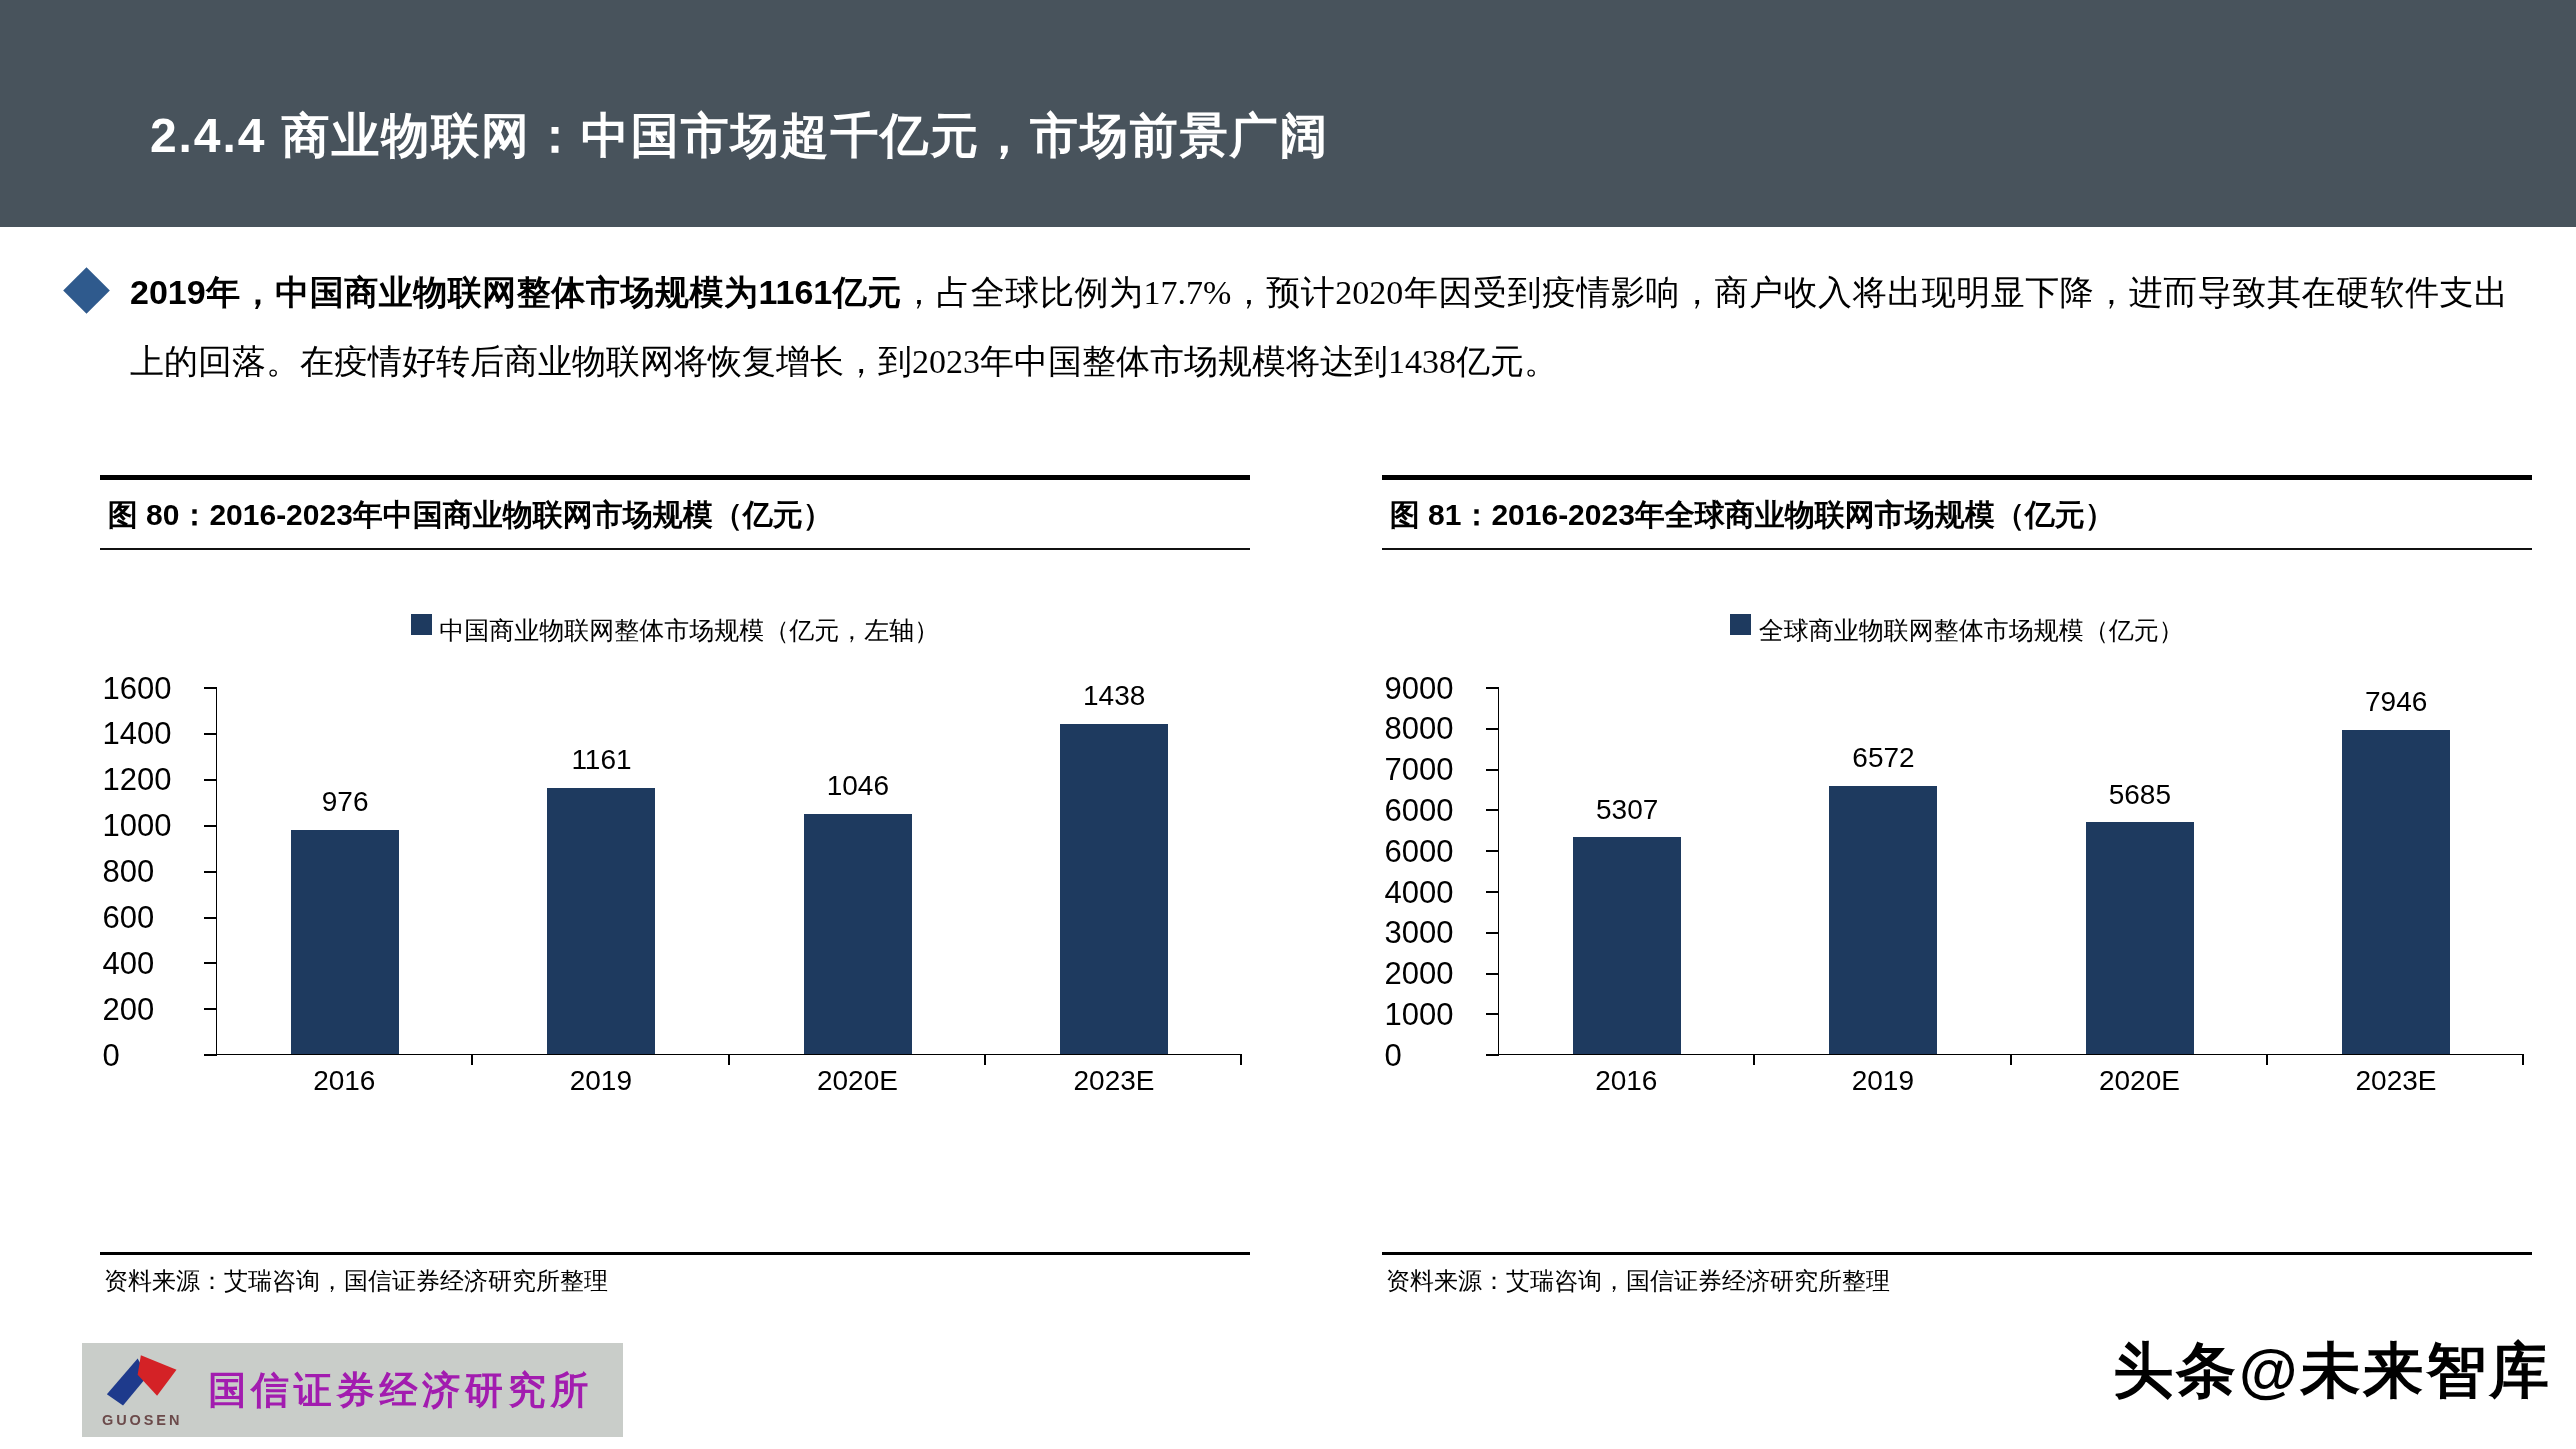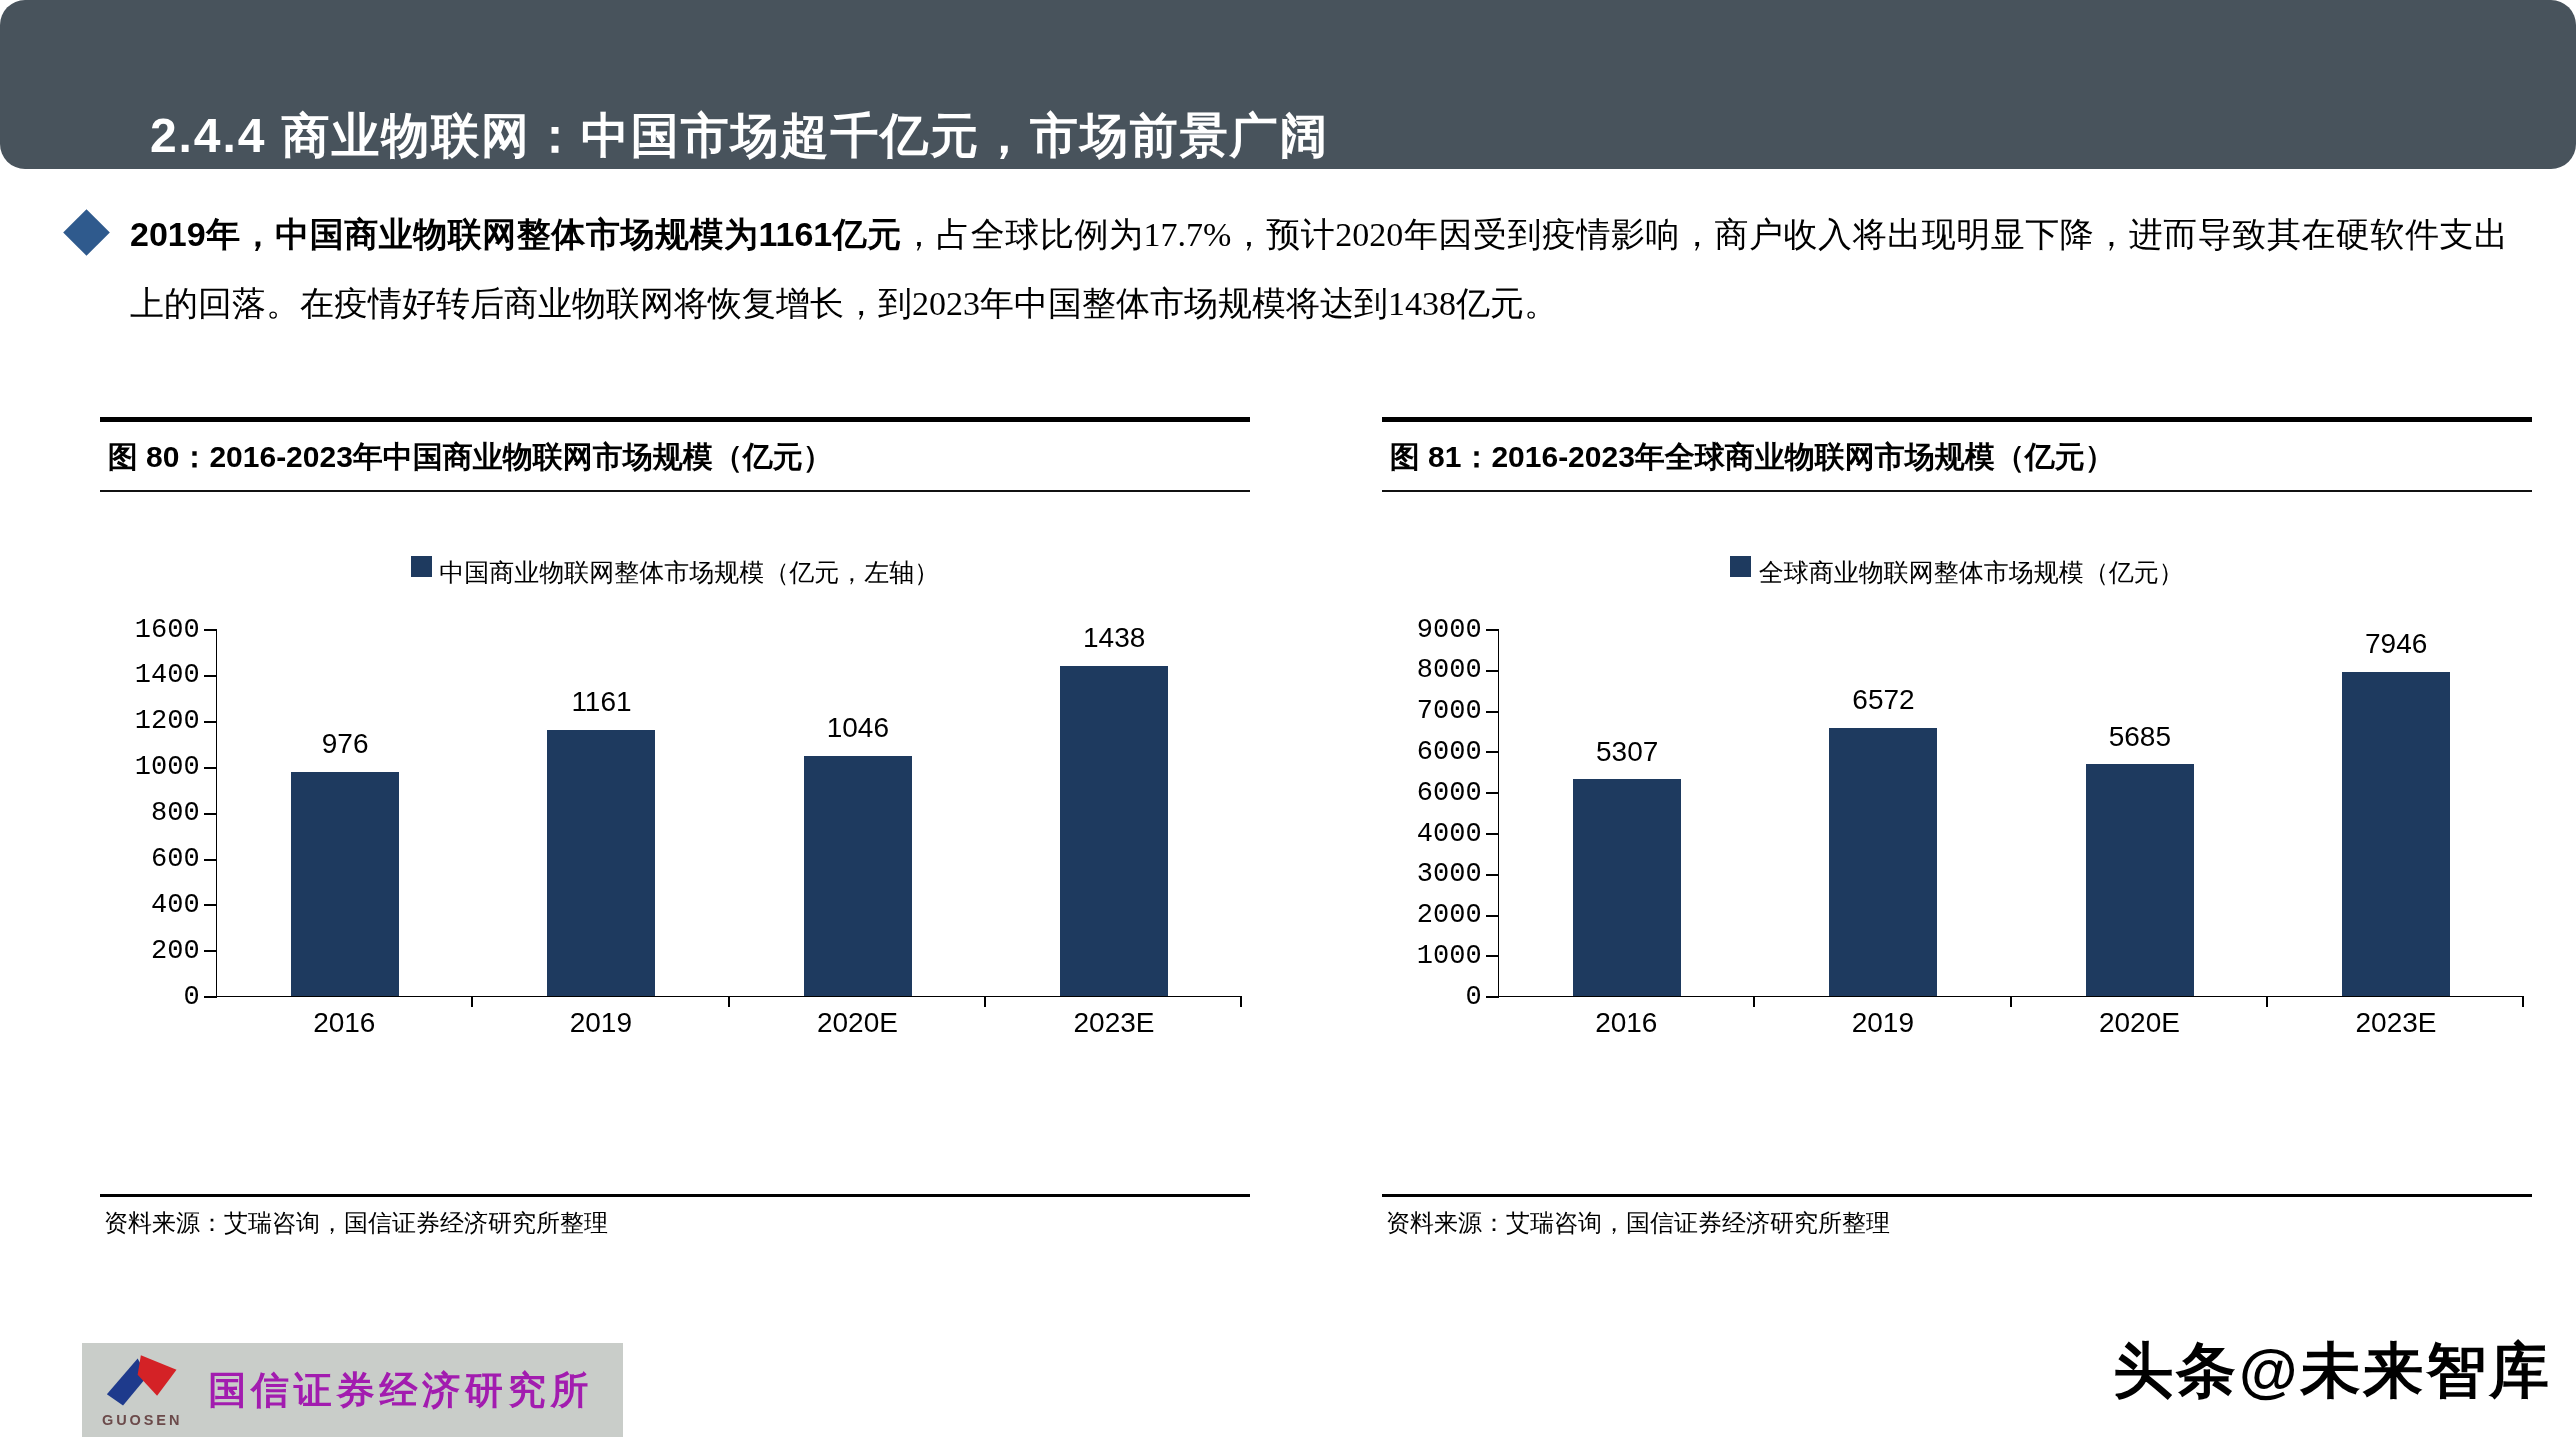--- a/index.html
+++ b/index.html
@@ -1,21 +1,21 @@
 <!DOCTYPE html>
 <html><head>
 <meta charset="utf-8">
 <style>
   * { margin:0; padding:0; box-sizing:border-box; }
   html,body { width:2576px; height:1449px; background:#ffffff; overflow:hidden;
               font-family:"Liberation Sans", sans-serif; }
   .page { position:relative; width:2576px; height:1449px; background:#fff; }
 
   
-  .hdr { width:100%; height:169px; background:#48535C; position:relative;border-radius:25px; }
+  .hdr { width:100%; height:227px; background:#48535C; position:relative; }
   .hdr h1 { position:absolute; left:150px; top:104px; color:#ffffff;
             font-size:48px; font-weight:bold; letter-spacing:1.9px; white-space:nowrap; }
 
   
   .bullet-sec { position:relative; margin-top:31px; padding:0 68px 0 130px; }
   .bullet-sec .diamond { position:absolute; left:70px; top:15.5px; width:33px; height:33px;
             background:#2F5A8D; transform:rotate(45deg); }
   .bullet-sec p { font-size:34px; line-height:68px; color:#000; text-align:justify; }
   .bullet-sec p b { font-family:"Liberation Sans", sans-serif; font-weight:bold; }
   .bullet-sec p .kai { font-family:"Liberation Serif", serif; }
@@ -25,22 +25,22 @@
   .panel { width:1150px; }
   .panel-rule-top { border-top:5.8px solid #000; }
   .panel-title { font-size:30px; font-weight:bold; padding:14.5px 7.7px 12.6px 7.7px; color:#000; }
   .panel-rule-mid { border-top:2.9px solid #111; }
   .chart-area { height:638px; position:relative; }
   .legend { display:flex; justify-content:center; margin-top:64px; height:31px; gap:7.7px; }
   .legend .swatch { width:21px; height:21px; display:inline-block; }
   .legend .ltxt { font-size:25px; color:#000; }
   .plot { position:relative; height:367px; margin:43px 7.7px 0 116px;
           border-left:1.9px solid #000; border-bottom:1.9px solid #000; }
-  .ylab { position:absolute; right:calc(100% + 17.4px); width:97px; text-align:right;
-          font-size:27px; color:#000; height:31px; line-height:31px;font-family:Liberation Mono, monospace; }
+  .ylab { position:absolute; right:calc(100% + 17.4px); width:97px; 
+          font-size:31px; color:#000; height:31px; line-height:31px; }
   .ytick { position:absolute; right:100%; width:12.6px; height:1.9px; background:#000; }
   .xtick { position:absolute; top:100%; width:1.9px; height:10.6px; background:#000; }
   .bar  { position:absolute; bottom:0; }
   .val  { position:absolute; text-align:center; font-size:28px; color:#000; }
   .xlabels { display:flex; margin:9.7px 7.7px 0 116px; }
   .xlabels span { flex:1; text-align:center; font-size:28px; color:#000; }
   .panel-rule-src { border-top:3.9px solid #000; }
   .panel-source { font-family:"Liberation Serif", serif; font-size:24px; color:#000;
                   padding:9.7px 3.9px 0 3.9px; }
 

